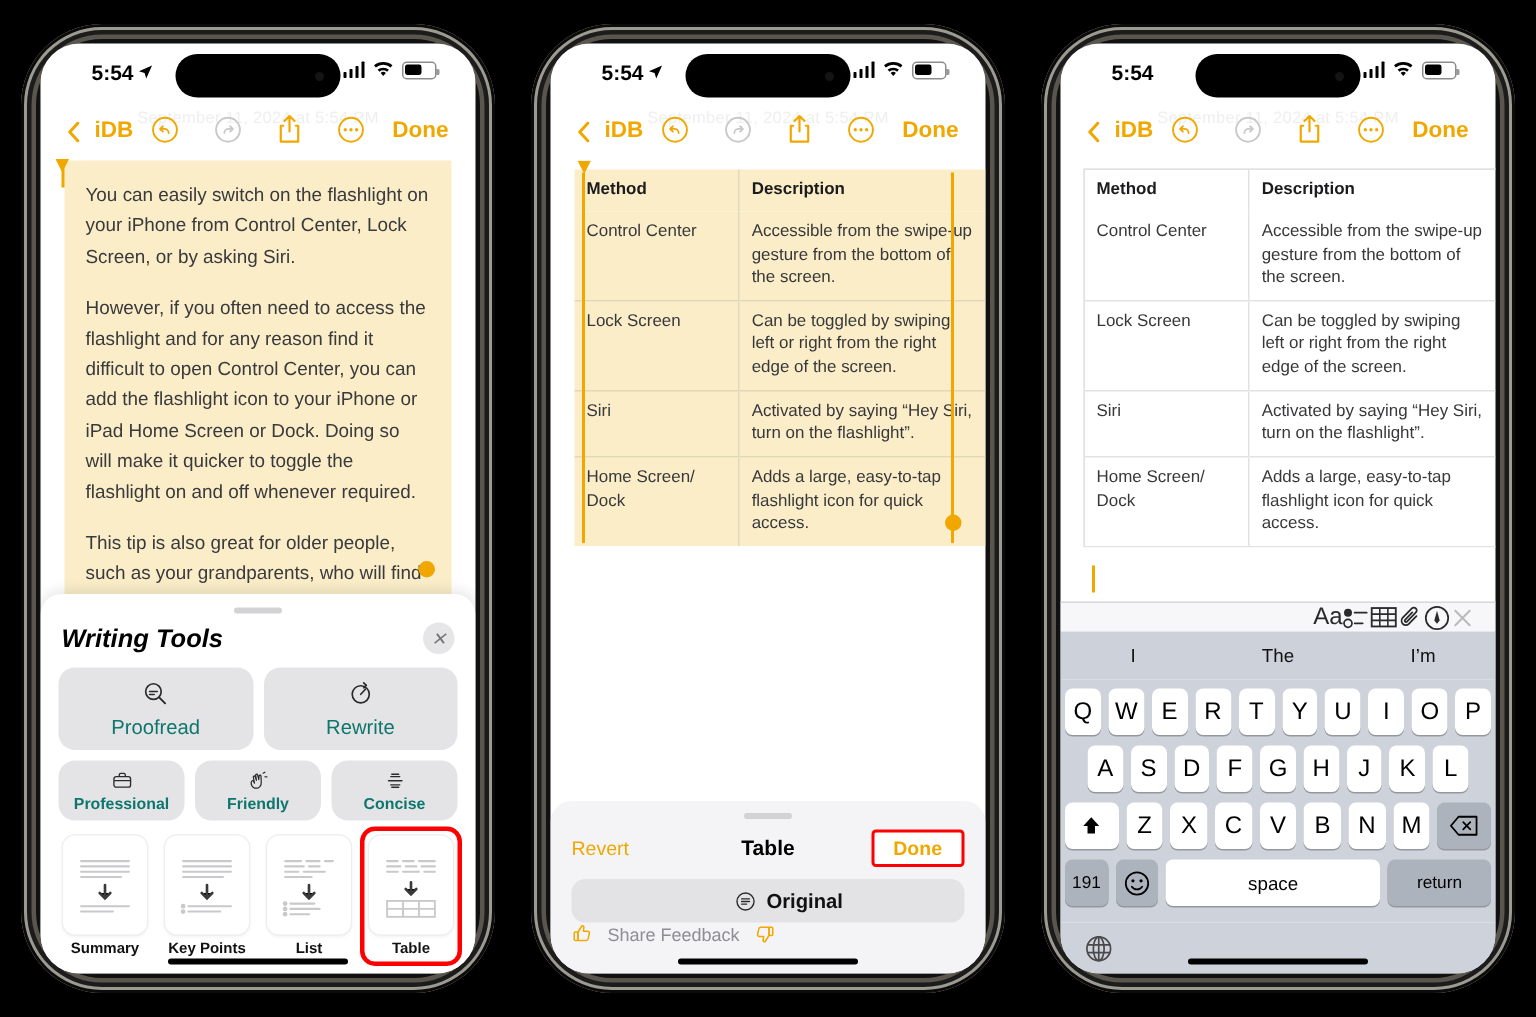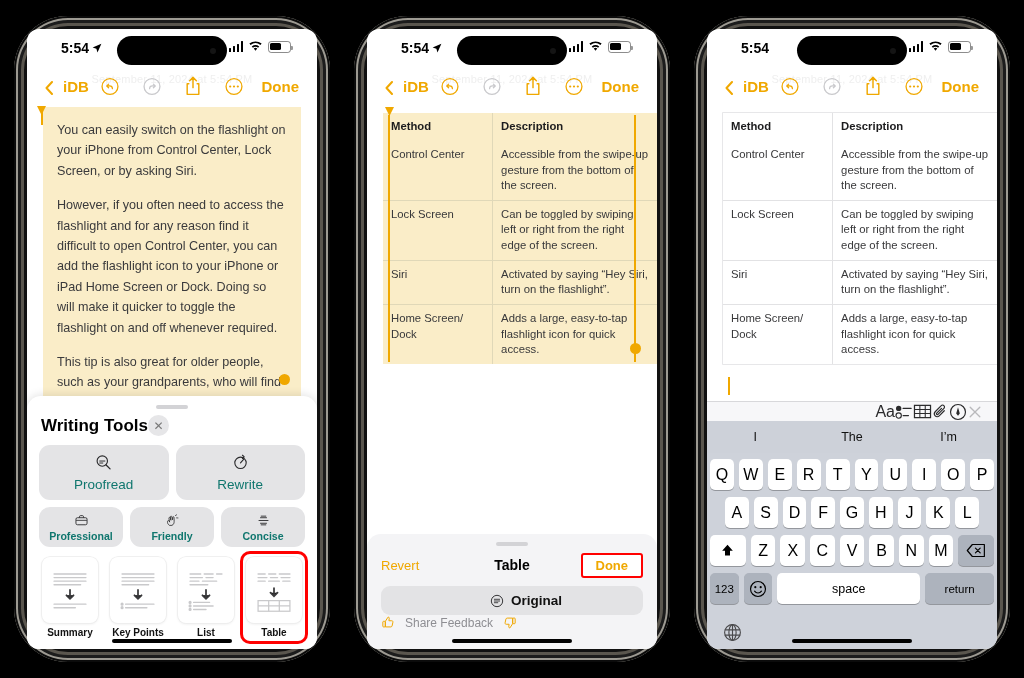--- a/index.html
+++ b/index.html
@@ -20,21 +20,21 @@
       inset 0 0 0 7px #1c1c1c,
       inset 0 0 0 10px #5a564e,
       inset 0 0 0 13px #111;
     padding:13px;
   }
   #phone1{left:14px;}
   #phone2{left:354px;}
   #phone3{left:694px;}
   .screen{
     position:relative;width:100%;height:100%;
-    border-radius:12px;background:#fff;overflow:hidden;
+    border-radius:26px;background:#fff;overflow:hidden;
   }
 
   
   .statusbar{
     position:relative;height:40px;width:100%;
     display:flex;align-items:center;
     font-size:14px;font-weight:bold;color:#000;
   }
   .sb-time{position:absolute;left:34px;top:11px;display:flex;align-items:center;gap:3px;}
   .loc-arrow{display:inline-block;width:10px;height:10px;}
@@ -87,21 +87,21 @@
     position:absolute;width:11px;height:11px;border-radius:50%;background:#f0a800;
   }
 
   
   .wt{
     position:absolute;left:0;right:0;bottom:0;background:#fff;
     border-radius:14px 14px 0 0;box-shadow:0 -1px 10px rgba(0,0,0,.12);
     padding:8px 12px 6px 12px;
   }
   .grabber{width:32px;height:4px;border-radius:2px;background:#d3d3d6;margin:1px auto 6px;}
-  .wt-head{display:flex;align-items:center;margin:1px 2px 9px 2px;}
+  .wt-head{display:flex;align-items:center;justify-content:space-between;margin:1px 2px 9px 2px;font-style:italic;}
   .wt-title{font-size:17px;font-weight:700;color:#000;}
   .wt-close{
     width:21px;height:21px;border-radius:50%;background:#e6e6e8;
     display:flex;align-items:center;justify-content:center;color:#777;font-size:12px;
   }
   .row{display:flex;gap:7px;margin-bottom:7px;}
   .tile{
     flex:1;background:#e4e4e6;border-radius:11px;
     display:flex;flex-direction:column;align-items:center;justify-content:center;
     gap:5px;color:#0f766e;
@@ -661,21 +661,21 @@
             <div class="key ltr">N</div>
             <div class="key ltr">M</div>
             <div class="key wide dark">
               <svg width="20" height="15" viewBox="0 0 22 16">
                   <path d="M7 1.4h13.2v13.2H7L1.4 8z" fill="none" stroke="#000" stroke-width="1.3" stroke-linejoin="round"></path>
                   <path d="M10.4 5.4l5.2 5.2M15.6 5.4l-5.2 5.2" stroke="#000" stroke-width="1.3" stroke-linecap="round"></path>
                 </svg>
             </div>
           </div>
           <div class="krow r4">
-            <div class="key dark sm">123</div>
+            <div class="key dark sm">191</div>
             <div class="key dark">
               <svg width="18" height="18" viewBox="0 0 20 20">
                   <circle cx="10" cy="10" r="8.3" fill="none" stroke="#000" stroke-width="1.3"></circle>
                   <circle cx="7" cy="8" r="1.2" fill="#000"></circle>
                   <circle cx="13" cy="8" r="1.2" fill="#000"></circle>
                   <path d="M6.2 12.4a4.6 4.6 0 007.6 0" fill="none" stroke="#000" stroke-width="1.3" stroke-linecap="round"></path>
                 </svg>
             </div>
             <div class="key space">space</div>
             <div class="key dark sm" style="flex:2.4;">return</div>

